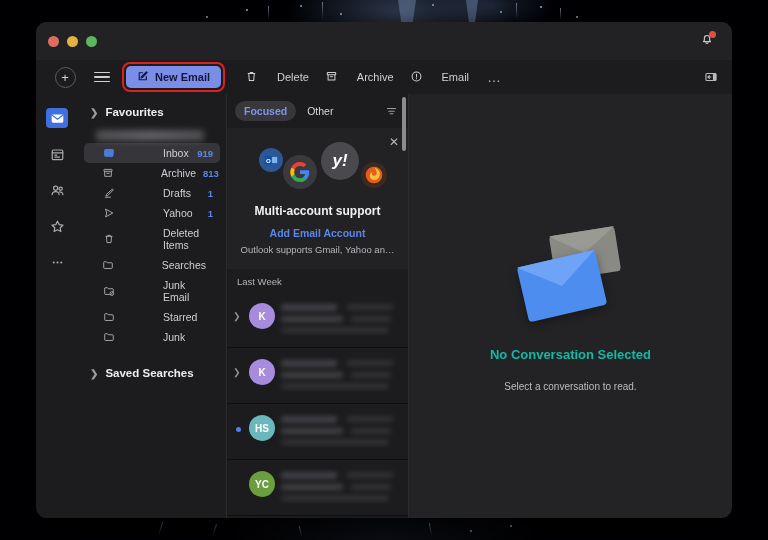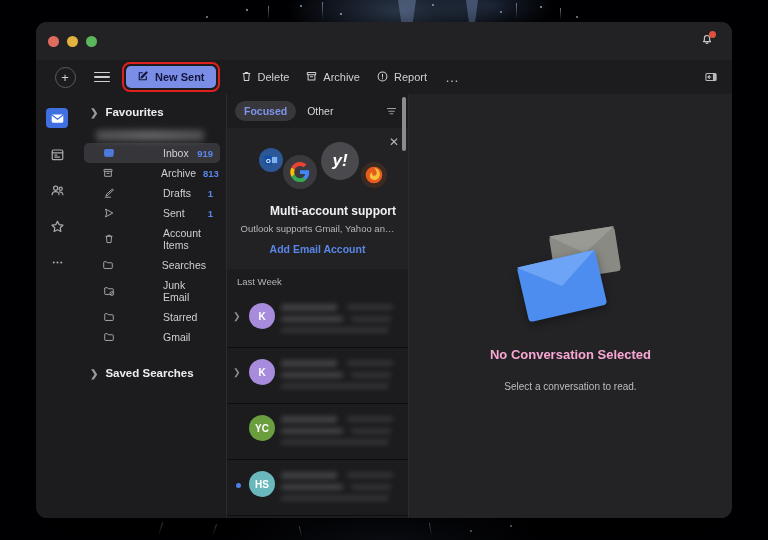--- a/index.html
+++ b/index.html
@@ -118,21 +118,21 @@
     color: #14163a;
     border-radius: 5px;
     height: 22px;
     padding: 0 11px;
     display: flex; align-items: center; gap: 6px;
     font-size: 11px; font-weight: bold;
     cursor: pointer;
     white-space: nowrap;
   }
   .tb-item {
-    display: flex; align-items: center; gap: 5px;
+    display: flex; align-items: center; gap: 19px;
     color: #d0d0d4; font-size: 11px;
     cursor: pointer;
     padding: 2px 4px;
     white-space: nowrap;
   }
   .tb-item svg { width: 13px; height: 13px; flex: 0 0 13px; }
   .tb-dots { color: #b9b9bd; font-size: 14px; letter-spacing: 1px; cursor: pointer; padding: 0 6px; }
   #pane-toggle { margin-left: auto; cursor: pointer; display:flex; }
   
   #body { flex: 1; display: flex; min-height: 0; }
@@ -226,21 +226,21 @@
   #promo-close {
     position: absolute; right: 9px; top: 8px;
     color: #b6b6bb; font-size: 12px; cursor: pointer; line-height: 1;
   }
   #promo-logos { height: 52px; position: relative; margin: 2px 0 4px; }
   .logo { position: absolute; border-radius: 50%; display: flex; align-items: center; justify-content: center; }
   .logo-ol { width: 24px; height: 24px; left: 20px; top: 8px; background: #2b5797; font-size: 11px; color: #fff; font-weight: bold; }
   .logo-g  { width: 34px; height: 34px; left: 44px; top: 15px; background: #3a3a3e; font-size: 19px; font-weight: bold; }
   .logo-y  { width: 38px; height: 38px; left: 82px; top: 2px;  background: #4a4a4e; font-size: 18px; color: #fff; font-weight: bold; font-style: italic; }
   .logo-f  { width: 26px; height: 26px; left: 122px; top: 22px; background: #3a2b22; font-size: 13px; }
-  #promo-title { color: #f0f0f3; font-size: 12px; font-weight: bold; margin-top: 12px; text-align: right; }
+  #promo-title { color: #f0f0f3; font-size: 12px; font-weight: bold; margin-top: 12px; }
   #promo-sub { color: #b6b6bb; font-size: 9.5px; margin-top: 5px; line-height: 1.2; }
   #promo-link { color: #5a86e8; font-size: 10.5px; font-weight: bold; margin-top: 9px; cursor: pointer; }
   
   .list-group-header {
     color: #b3b3b8; font-size: 9.5px;
     padding: 7px 10px 5px;
     background: #1c1c1e;
   }
   .row {
     display: flex; align-items: flex-start;
@@ -309,21 +309,21 @@
     transform: rotate(-13deg);
     box-shadow: 0 3px 8px rgba(0,0,0,.35);
   }
   .env-front .flap {
     position: absolute; inset: 0;
     border-top: 28px solid #6ea4f5;
     border-left: 40px solid transparent;
     border-right: 40px solid transparent;
     box-sizing: border-box;
   }
-  #reading-title { color: #f9a8d4; font-size: 13px; font-weight: bold; }
+  #reading-title { color: #14b8a6; font-size: 13px; font-weight: bold; }
   #reading-sub { color: #bcbcc1; font-size: 10px; margin-top: 17px; }
 </style>
 </head>
 <body>
 
 <div id="wallpaper">
   <div class="beam" style="left:398px;"></div>
   <div class="beam" style="left:466px;border-bottom-width:46px;border-left-width:6px;border-right-width:6px;"></div>
   <div class="spark" style="left:206px;top:16px;width:2px;height:2px;"></div>
   <div class="spark" style="left:246px;top:9px;width:1.5px;height:1.5px;"></div>
@@ -380,21 +380,21 @@
     </div>
 
     <div id="new-email-highlight">
       <div id="new-email-btn">
         <span>
           <svg viewBox="0 0 16 16" fill="none" stroke="#14163a" stroke-width="1.5" width="12" height="12">
             <path d="M12.6 2.4 13.6 3.4 7 10l-1.6.6L6 9l6.6-6.6z" stroke-linejoin="round"></path>
             <path d="M12.4 8.6V13H3V3.6h4.4" stroke-linecap="round"></path>
           </svg>
         </span>
-        <span>New Sent</span>
+        <span>New Email</span>
       </div>
     </div>
 
     <div class="tb-item" style="margin-left:8px;">
       <span>
         <svg viewBox="0 0 16 16" fill="none" stroke="#d0d0d4" stroke-width="1.25">
           <path d="M3.4 4.4h9.2M6.4 4.4V3.1h3.2v1.3M4.6 4.4l.7 8.4h5.4l.7-8.4" stroke-linejoin="round"></path>
         </svg>
       </span>
       <span>Delete</span>
@@ -410,21 +410,21 @@
       <span>Archive</span>
     </div>
 
     <div class="tb-item">
       <span>
         <svg viewBox="0 0 16 16" fill="none" stroke="#d0d0d4" stroke-width="1.25">
           <circle cx="8" cy="8" r="5.4"></circle>
           <path d="M8 5.2v3.4M8 10.6v.1" stroke-linecap="round"></path>
         </svg>
       </span>
-      <span>Report</span>
+      <span>Email</span>
     </div>
 
     <div class="tb-dots">…</div>
 
     <div id="pane-toggle">
       <svg viewBox="0 0 16 16" fill="none" stroke="#b9b9be" stroke-width="1.25" width="14" height="14">
         <rect x="2.2" y="4" width="11.6" height="8" rx="1.1"></rect>
         <rect x="10.2" y="4" width="3.6" height="8" rx="1.1" fill="#b9b9be" stroke="none"></rect>
         <path d="M4.4 8h3.4M6.2 6.5 4.4 8l1.8 1.5" stroke-linecap="round" stroke-linejoin="round"></path>
       </svg>
@@ -505,30 +505,30 @@
             </span>
             <span class="sb-label">Drafts</span>
             <span class="sb-count">1</span>
           </div>
           <div class="sb-item">
             <span class="ico">
               <svg viewBox="0 0 16 16" fill="none" stroke="currentColor" stroke-width="1.2">
                 <path d="M3.4 2.8 13 8 3.4 13.2 5 8 3.4 2.8z" stroke-linejoin="round"></path>
               </svg>
             </span>
-            <span class="sb-label">Sent</span>
+            <span class="sb-label">Yahoo</span>
             <span class="sb-count">1</span>
           </div>
           <div class="sb-item">
             <span class="ico">
               <svg viewBox="0 0 16 16" fill="none" stroke="currentColor" stroke-width="1.2">
                 <path d="M3.4 4.4h9.2M6.4 4.4V3.1h3.2v1.3M4.6 4.4l.7 8.4h5.4l.7-8.4" stroke-linejoin="round"></path>
               </svg>
             </span>
-            <span class="sb-label">Account Items</span>
+            <span class="sb-label">Deleted Items</span>
             <span class="sb-count"></span>
           </div>
           <div class="sb-item">
             <span class="ico">
               <svg viewBox="0 0 16 16" fill="none" stroke="currentColor" stroke-width="1.2">
                 <path d="M2.3 4.6a1 1 0 0 1 1-1h2.6l1.2 1.4h5.6a1 1 0 0 1 1 1v5.6a1 1 0 0 1-1 1H3.3a1 1 0 0 1-1-1V4.6z" stroke-linejoin="round"></path>
               </svg>
             </span>
             <span class="sb-label">Searches</span>
             <span class="sb-count"></span>
@@ -553,21 +553,21 @@
             </span>
             <span class="sb-label">Starred</span>
             <span class="sb-count"></span>
           </div>
           <div class="sb-item">
             <span class="ico">
               <svg viewBox="0 0 16 16" fill="none" stroke="currentColor" stroke-width="1.2">
                 <path d="M2.3 4.6a1 1 0 0 1 1-1h2.6l1.2 1.4h5.6a1 1 0 0 1 1 1v5.6a1 1 0 0 1-1 1H3.3a1 1 0 0 1-1-1V4.6z" stroke-linejoin="round"></path>
               </svg>
             </span>
-            <span class="sb-label">Gmail</span>
+            <span class="sb-label">Junk</span>
             <span class="sb-count"></span>
           </div>
         </div>
 
       <div class="sb-section" style="margin-top:14px;">
         <span class="chev">❯</span>
         <span>Saved Searches</span>
       </div>
     </div>
 
@@ -606,22 +606,22 @@
               <span style="font-family:'Liberation Sans',sans-serif;font-size:17px;">y!</span>
             </div>
             <div class="logo logo-f">
               <svg viewBox="0 0 24 24" width="20" height="20">
                 <circle cx="12" cy="12" r="10" fill="#e85b1e"></circle>
                 <path d="M12 3c4 1 7 4 7 8 0 4-3 7-7 7-3 0-5-2-5-5 0-2 1-4 3-4-1 2 0 4 2 4s4-2 3-5c-.4-2-2-4-3-5z" fill="#f7c23a"></path>
               </svg>
             </div>
           </div>
           <div id="promo-title">Multi-account support</div>
+          <div id="promo-link">Add Email Account</div>
           <div id="promo-sub">Outlook supports Gmail, Yahoo an…</div>
-          <div id="promo-link">Add Email Account</div>
         </div>
 
         <div class="list-group-header">Last Week</div>
 
         <div id="rows">
             <div class="row">
               <div class="row-chev">❯</div>
               <div class="avatar" style="background: rgb(167, 139, 220);">K</div>
               <div class="row-body">
                 <div style="display:flex;gap:10px;">
@@ -644,51 +644,51 @@
                   <div class="redact meta" style="width:46px;height:6px;"></div>
                 </div>
                 <div style="display:flex;gap:8px;">
                   <div class="redact" style="width:62px;height:6px;"></div>
                   <div class="redact meta" style="width:40px;height:6px;"></div>
                 </div>
                 <div class="redact meta" style="width:108px;height:6px;"></div>
               </div>
             </div>
             <div class="row">
-              <div class="row-chev"></div>
-              <div class="avatar" style="background: rgb(106, 158, 63);">YC</div>
-              <div class="row-body">
-                <div style="display:flex;gap:10px;">
-                  <div class="redact" style="width:56px;height:7px;"></div>
-                  <div class="redact meta" style="width:46px;height:6px;"></div>
-                </div>
-                <div style="display:flex;gap:8px;">
-                  <div class="redact" style="width:62px;height:6px;"></div>
-                  <div class="redact meta" style="width:40px;height:6px;"></div>
-                </div>
-                <div class="redact meta" style="width:108px;height:6px;"></div>
-              </div>
-            </div>
-            <div class="row">
               <div class="row-dot">
                 <i></i>
               </div>
               <div class="avatar" style="background: rgb(107, 184, 188);">HS</div>
               <div class="row-body">
                 <div style="display:flex;gap:10px;">
                   <div class="redact" style="width:56px;height:7px;"></div>
                   <div class="redact meta" style="width:46px;height:6px;"></div>
                 </div>
                 <div style="display:flex;gap:8px;">
                   <div class="redact" style="width:62px;height:6px;"></div>
                   <div class="redact meta" style="width:40px;height:6px;"></div>
                 </div>
                 <div class="redact meta" style="width:108px;height:6px;"></div>
               </div>
             </div>
+            <div class="row">
+              <div class="row-chev"></div>
+              <div class="avatar" style="background: rgb(106, 158, 63);">YC</div>
+              <div class="row-body">
+                <div style="display:flex;gap:10px;">
+                  <div class="redact" style="width:56px;height:7px;"></div>
+                  <div class="redact meta" style="width:46px;height:6px;"></div>
+                </div>
+                <div style="display:flex;gap:8px;">
+                  <div class="redact" style="width:62px;height:6px;"></div>
+                  <div class="redact meta" style="width:40px;height:6px;"></div>
+                </div>
+                <div class="redact meta" style="width:108px;height:6px;"></div>
+              </div>
+            </div>
           </div>
       </div>
 
       <div id="list-sb"></div>
     </div>
 
     <div id="reading">
       <div id="env-art">
         <div class="env env-back">
             <div class="flap"></div>

